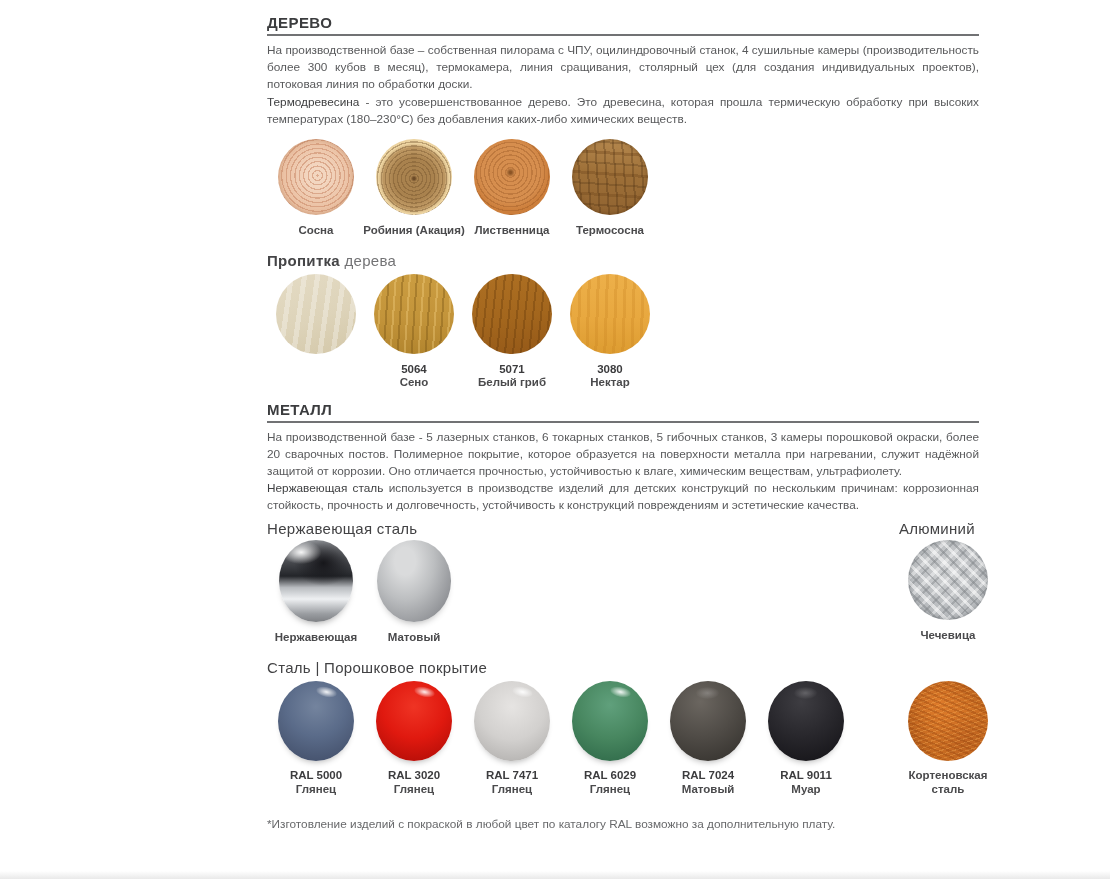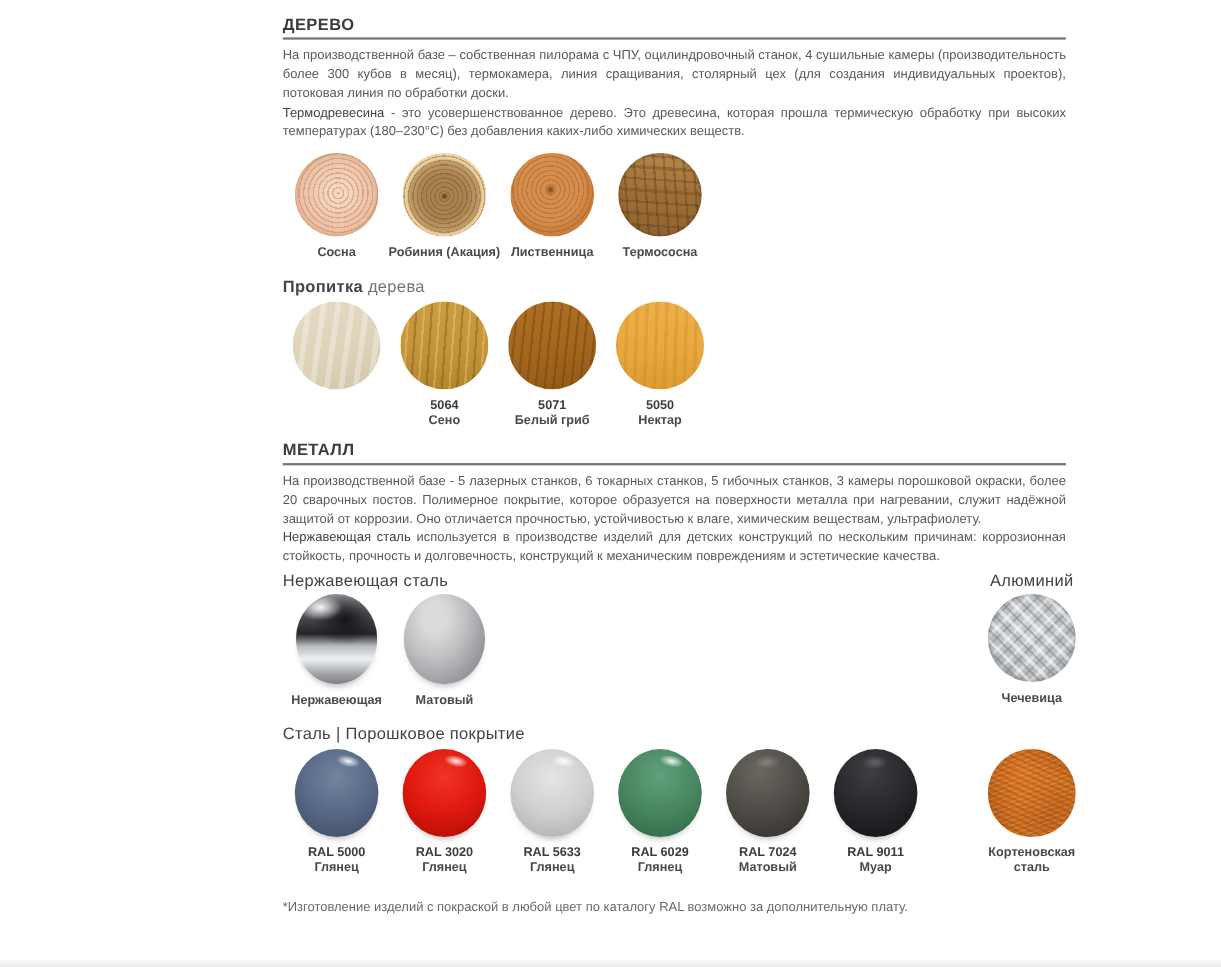--- a/index.html
+++ b/index.html
@@ -4,21 +4,21 @@
 <style>
   * { margin:0; padding:0; box-sizing:border-box; }
   html,body { background:#ffffff; }
   .page {
     position:relative;
     width:1110px; height:879px;
     background:#ffffff;
     font-family:"Liberation Sans", sans-serif;
     overflow:hidden;
   }
-  .content { position:absolute; left:257px; top:0; width:730px; }
+  .content { position:absolute; left:267px; top:0; width:730px; }
 
   
   .section-title {
     margin-top:14px;
     font-size:15px; font-weight:700; letter-spacing:.4px;
     color:#3b3c3e; line-height:17px; width:712px;
   }
   .rule { margin-top:3px; width:712px; height:2px; background:#717274; }
   .body-para {
     margin-top:6px; width:712px;
@@ -28,21 +28,21 @@
   .body-para + .body-para { margin-top:0; }
   .body-para b { color:#3f4042; font-weight:400; }
   .sub-title {
     font-size:15px; line-height:17px; letter-spacing:.3px;
     color:#454547; font-weight:700; width:712px;
   }
   .sub-title .light { font-weight:400; color:#737375;margin-top:17px; }
   .sub-title.slim { font-weight:400; color:#424244; }
   .heading-row { display:flex; width:730px; justify-content:space-between; align-items:baseline; margin-top:5px; }
   .heading-row .sub-title { width:auto; }
-  .heading-row .right-head { width:98px; text-align:center; margin-left:auto; }
+  .heading-row .right-head { width:98px; text-align:left; margin-left:auto; }
 
   
   .row { display:flex; width:730px; align-items:flex-start; }
   .cell { width:98px; display:flex; flex-direction:column; align-items:center;font-weight:bold; }
   .cell.right { margin-left:auto; }
   .cap {
     margin-top:9px; font-size:11.5px; line-height:13.5px;
     color:#4a4a4c; text-align:center;
   }
   .cap.nowrap { white-space:nowrap; }
@@ -209,31 +209,31 @@
       <div class="cell">
         <div class="disc imp sw5071"></div>
         <div class="cap">
           <div class="code">5071</div>
           <div>Белый гриб</div>
         </div>
       </div>
       <div class="cell">
         <div class="disc imp sw5050"></div>
         <div class="cap">
-          <div class="code">5050</div>
+          <div class="code">3080</div>
           <div>Нектар</div>
         </div>
       </div>
     </div>
 
     <h2 class="section-title" style="margin-top:11px;">МЕТАЛЛ</h2>
     <div class="rule"></div>
 
     <p class="body-para">На производственной базе - 5 лазерных станков, 6 токарных станков, 5 гибочных станков, 3 камеры порошковой окраски, более 20 сварочных постов. Полимерное покрытие, которое образуется на поверхности металла при нагревании, служит надёжной защитой от коррозии. Оно отличается прочностью, устойчивостью к влаге, химическим веществам, ультрафиолету.</p>
-    <p class="body-para"><b>Нержавеющая сталь</b><span> используется в производстве изделий для детских конструкций по нескольким причинам: коррозионная стойкость, прочность и долговечность, конструкций к механическим повреждениям и эстетические качества.</span></p>
+    <p class="body-para"><b>Нержавеющая сталь</b><span> используется в производстве изделий для детских конструкций по нескольким причинам: коррозионная стойкость, прочность и долговечность, устойчивость к конструкций повреждениям и эстетические качества.</span></p>
 
     <div class="heading-row">
       <h3 class="sub-title slim">Нержавеющая сталь</h3>
       <h3 class="sub-title slim right-head">Алюминий</h3>
     </div>
 
     <div class="row" style="margin-top:3px;">
       <div class="cell">
         <div class="disc chrome"></div>
         <div class="cap nowrap">Нержавеющая</div>
@@ -262,21 +262,21 @@
       <div class="cell">
         <div class="disc sphere gloss ral3020"></div>
         <div class="cap">
           <div class="code">RAL 3020</div>
           <div>Глянец</div>
         </div>
       </div>
       <div class="cell">
         <div class="disc sphere gloss ral9006"></div>
         <div class="cap">
-          <div class="code">RAL 5633</div>
+          <div class="code">RAL 7471</div>
           <div>Глянец</div>
         </div>
       </div>
       <div class="cell">
         <div class="disc sphere gloss ral6029"></div>
         <div class="cap">
           <div class="code">RAL 6029</div>
           <div>Глянец</div>
         </div>
       </div>

